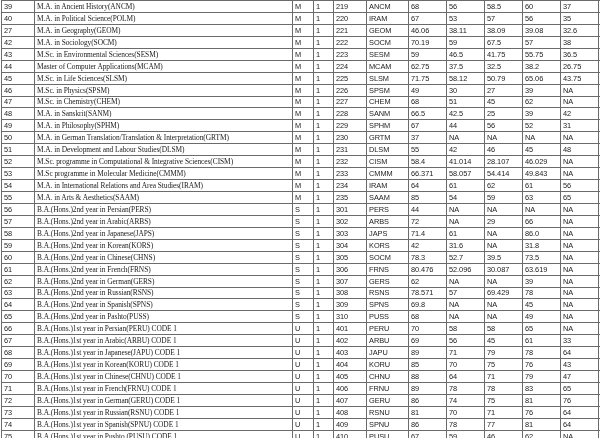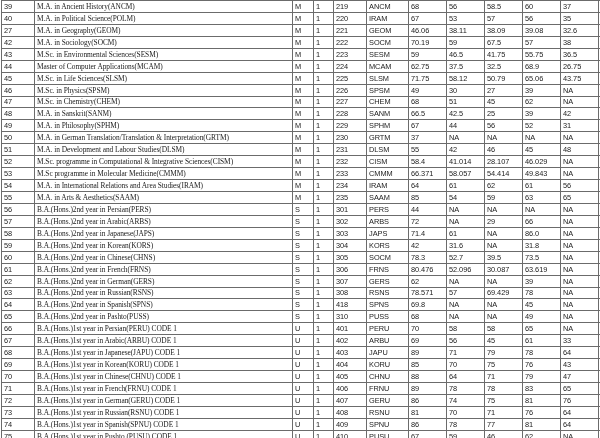--- a/index.html
+++ b/index.html
@@ -123,21 +123,21 @@
       <tr>
         <td class="c-sno">44</td>
         <td class="c-name">Master of Computer Applications(MCAM)</td>
         <td class="c-lvl">M</td>
         <td class="c-yr">1</td>
         <td class="c-code">224</td>
         <td class="c-abbr">MCAM</td>
         <td class="c-num">62.75</td>
         <td class="c-num">37.5</td>
         <td class="c-num">32.5</td>
-        <td class="c-num">68.9</td>
+        <td class="c-num">38.2</td>
         <td class="c-num">26.75</td>
         <td class="c-num-l">31</td>
       </tr>
       <tr>
         <td class="c-sno">45</td>
         <td class="c-name">M.Sc. in Life Sciences(SLSM)</td>
         <td class="c-lvl">M</td>
         <td class="c-yr">1</td>
         <td class="c-code">225</td>
         <td class="c-abbr">SLSM</td>
@@ -398,21 +398,21 @@
         <td class="c-num">69.429</td>
         <td class="c-num">78</td>
         <td class="c-num">NA</td>
         <td class="c-num-l">NA</td>
       </tr>
       <tr>
         <td class="c-sno">64</td>
         <td class="c-name">B.A.(Hons.)2nd year in Spanish(SPNS)</td>
         <td class="c-lvl">S</td>
         <td class="c-yr">1</td>
-        <td class="c-code">418</td>
+        <td class="c-code">309</td>
         <td class="c-abbr">SPNS</td>
         <td class="c-num">69.8</td>
         <td class="c-num">NA</td>
         <td class="c-num">NA</td>
         <td class="c-num">45</td>
         <td class="c-num">NA</td>
         <td class="c-num-l">NA</td>
       </tr>
       <tr>
         <td class="c-sno">65</td>

